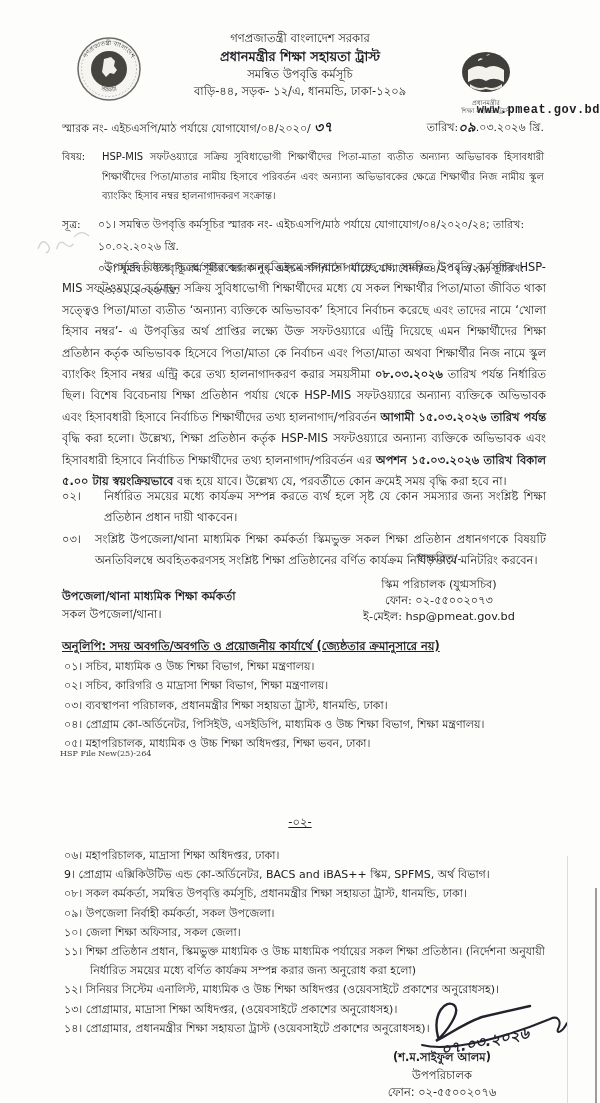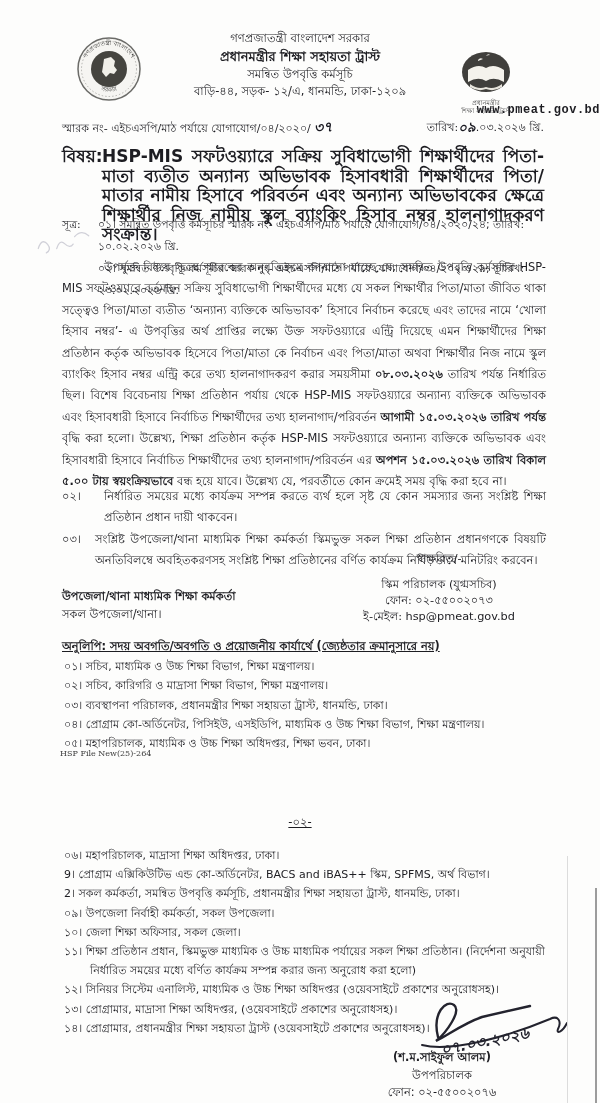--- a/index.html
+++ b/index.html
@@ -15,21 +15,21 @@
   .hdr .web{font-weight:700;font-size:12px;font-family:Liberation Mono, monospace;letter-spacing:.5px;line-height:20px;text-align:right;}
   .seal{top:36px;left:76px;}
   .logo{top:48px;left:438px;width:96px;text-align:center;}
   .logo-cap{font-size:6.5px;line-height:7.5px;color:#444;margin-top:2px;}
   
   .memo{top:116px;left:62px;width:482px;display:flex;justify-content:space-between;font-size:11px;}
   .hand{font-family:"DejaVu Sans","Liberation Sans",sans-serif;font-style:italic;font-weight:700;color:#17171f;}
   .memo .num{font-size:14px;display:inline-block;transform:rotate(-4deg);}
   .memo .day{font-size:13.5px;display:inline-block;transform:rotate(-6deg) translateY(1px);}
   
-  .subject{top:147px;left:62px;width:482px;font-weight:700;font-size:17px;line-height:19.5px;padding-left:40px;box-sizing:border-box;text-align:justify;}
+  .subject{top:147px;left:62px;width:482px;font-weight:400;font-size:10px;line-height:19.5px;padding-left:40px;box-sizing:border-box;text-align:justify;}
   .subject .lbl{position:absolute;left:0;top:0;}
   
   .sources{top:214px;left:62px;width:482px;font-size:10.8px;line-height:22px;padding-left:36px;box-sizing:border-box;}
   .sources .lbl{position:absolute;left:0;top:0;}
   
   .body1{top:257px;left:62px;width:484px;font-size:11.4px;line-height:21.4px;text-align:justify;text-indent:42px;}
   .numpara{left:62px;width:484px;font-size:11.4px;line-height:21px;display:flex;}
   .numpara .no{width:33px;flex:none;}
   .numpara .tx{flex:1;text-align:justify;}
   .p2{top:486px;gap:9px;} .p3{top:529px;}
@@ -159,21 +159,21 @@
     <div class="it">০৫। মহাপরিচালক, মাধ্যমিক ও উচ্চ শিক্ষা অধিদপ্তর, শিক্ষা ভবন, ঢাকা।</div>
   </div>
 
   <div class="abs fnote">HSP File New(25)-264</div>
 
   <div class="abs pgmark">-০২-</div>
 
   <div class="abs list list2">
     <div class="it">০৬। মহাপরিচালক, মাদ্রাসা শিক্ষা অধিদপ্তর, ঢাকা।</div>
     <div class="it">9। প্রোগ্রাম এক্সিকিউটিভ এন্ড কো-অর্ডিনেটর, BACS and iBAS++ স্কিম, SPFMS, অর্থ বিভাগ।</div>
-    <div class="it">2। সকল কর্মকর্তা, সমন্বিত উপবৃত্তি কর্মসূচি, প্রধানমন্ত্রীর শিক্ষা সহায়তা ট্রাস্ট, ধানমন্ডি, ঢাকা।</div>
+    <div class="it">০৮। সকল কর্মকর্তা, সমন্বিত উপবৃত্তি কর্মসূচি, প্রধানমন্ত্রীর শিক্ষা সহায়তা ট্রাস্ট, ধানমন্ডি, ঢাকা।</div>
     <div class="it">০৯। উপজেলা নির্বাহী কর্মকর্তা, সকল উপজেলা।</div>
     <div class="it">১০। জেলা শিক্ষা অফিসার, সকল জেলা।</div>
     <div class="it">১১। শিক্ষা প্রতিষ্ঠান প্রধান, স্কিমভুক্ত মাধ্যমিক ও উচ্চ মাধ্যমিক পর্যায়ের সকল শিক্ষা প্রতিষ্ঠান। (নির্দেশনা অনুযায়ী নির্ধারিত সময়ের মধ্যে বর্ণিত কার্যক্রম সম্পন্ন করার জন্য অনুরোধ করা হলো)</div>
     <div class="it">১২। সিনিয়র সিস্টেম এনালিস্ট, মাধ্যমিক ও উচ্চ শিক্ষা অধিদপ্তর (ওয়েবসাইটে প্রকাশের অনুরোধসহ)।</div>
     <div class="it">১৩। প্রোগ্রামার, মাদ্রাসা শিক্ষা অধিদপ্তর, (ওয়েবসাইটে প্রকাশের অনুরোধসহ)।</div>
     <div class="it">১৪। প্রোগ্রামার, প্রধানমন্ত্রীর শিক্ষা সহায়তা ট্রাস্ট (ওয়েবসাইটে প্রকাশের অনুরোধসহ)।</div>
   </div>
 
   <svg class="abs sig2svg" width="165" height="72" viewBox="0 0 165 72">
     <path d="M26,44 C20,20 34,6 42,12 C50,18 34,40 24,48 C36,42 52,30 70,24 L118,13" fill="none" stroke="#23232e" stroke-width="2.4" stroke-linecap="round"></path>

